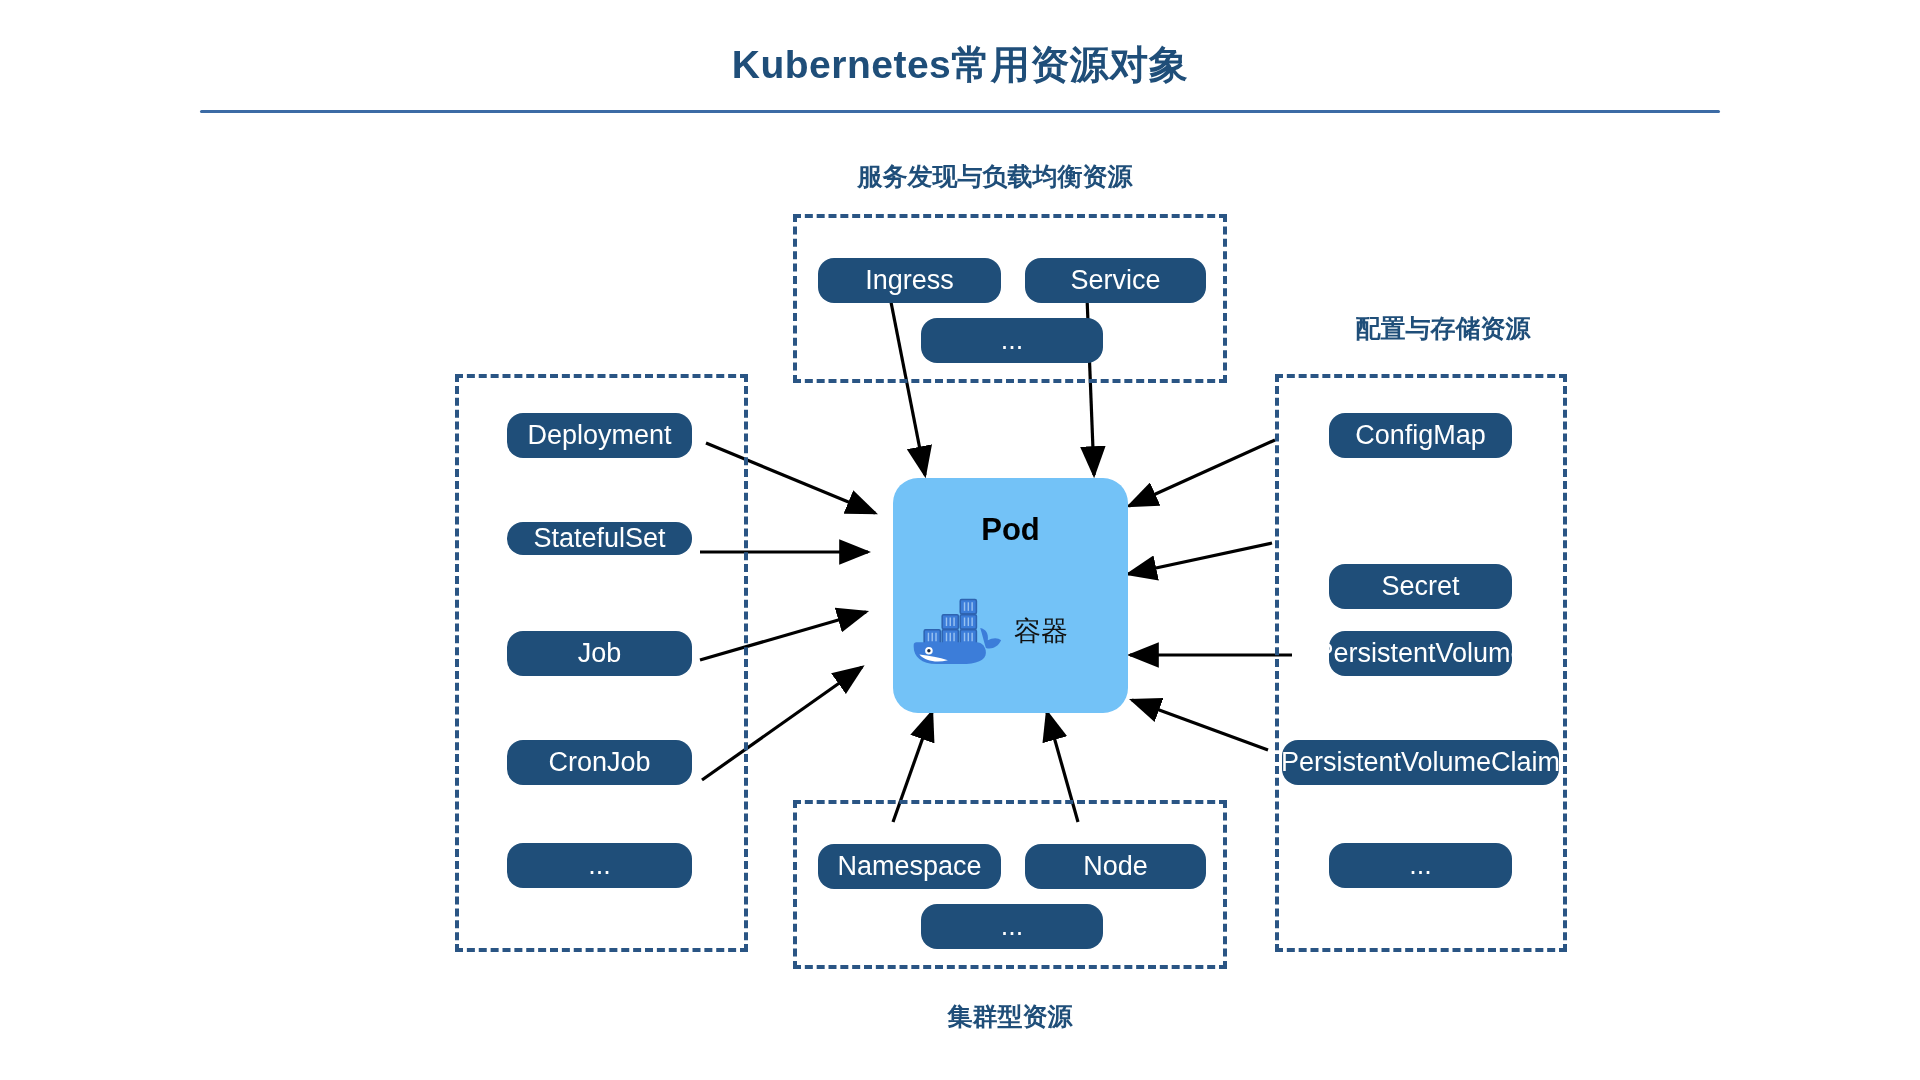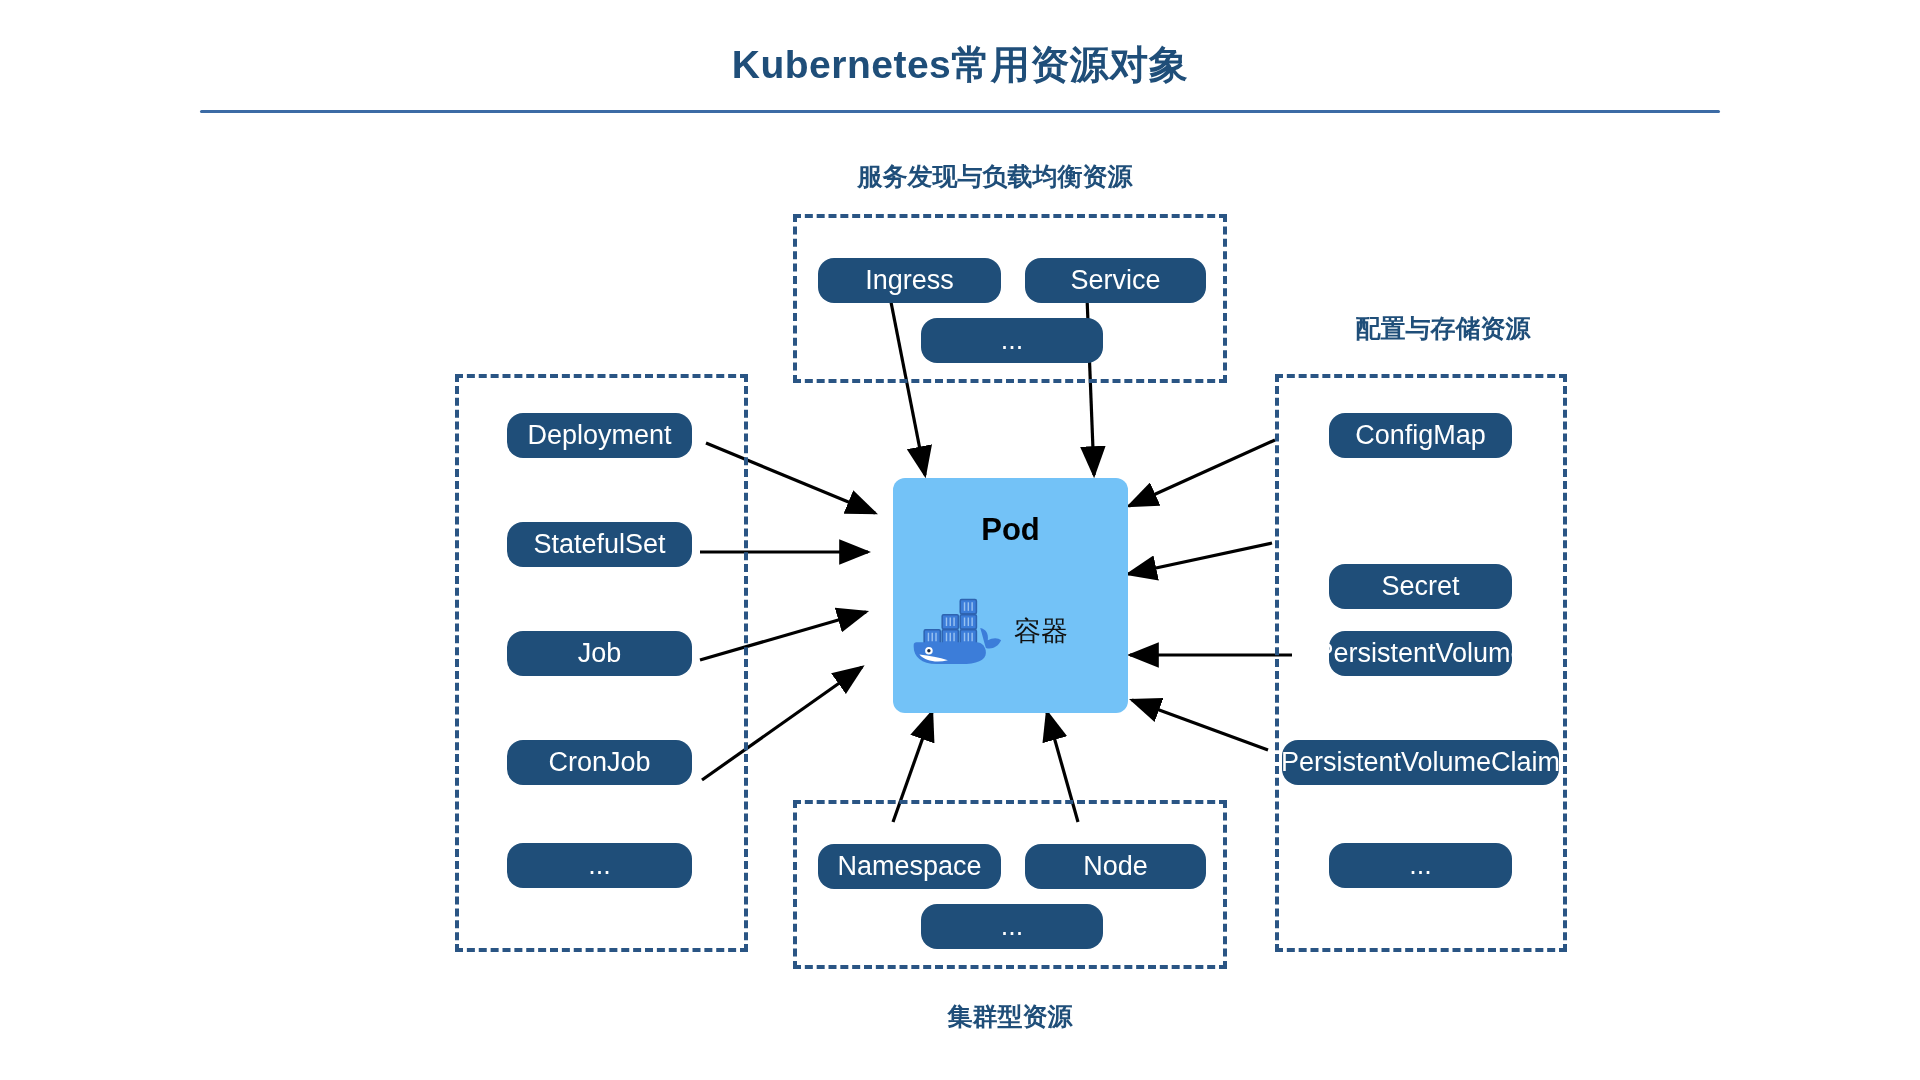--- a/index.html
+++ b/index.html
@@ -41,21 +41,21 @@
     white-space:nowrap;
     line-height:1;
   }
   .pill.overflow{ overflow:visible; }
   .pill .pill-text{ display:block; }
 
   
   .pod-box{
     position:absolute;
     background:#73C2F7;
-    border-radius:12px;
+    border-radius:25px;
   }
   .pod-title{
     position:absolute; left:0; width:100%; top:34px;
     text-align:center; font-size:31px; font-weight:bold; color:#000;
   }
   .pod-container-label{
     position:absolute; font-size:27px; color:#111; white-space:nowrap;
   }
   .whale{ position:absolute; }
 
@@ -94,21 +94,21 @@
       <line x1="893" y1="822" x2="932" y2="712"></line>
       <line x1="1078" y1="822" x2="1047" y2="712"></line>
     </g>
   </svg>
 
   <div class="group-box" style="left:455px; top:374px; width:293px; height:578px;"></div>
 
   <div class="pill" style="left:507px; top:413px; width:185px; height:45px;">
     <span class="pill-text">Deployment</span>
   </div>
-  <div class="pill" style="left:507px; top:522px; width:185px; height:45px;">
+  <div class="pill" style="left:507px; top:522px; width:185px; height:33px;">
     <span class="pill-text">StatefulSet</span>
   </div>
   <div class="pill" style="left:507px; top:631px; width:185px; height:45px;">
     <span class="pill-text">Job</span>
   </div>
   <div class="pill" style="left:507px; top:740px; width:185px; height:45px;">
     <span class="pill-text">CronJob</span>
   </div>
   <div class="pill" style="left:507px; top:843px; width:185px; height:45px;">
     <span class="pill-text">...</span>

